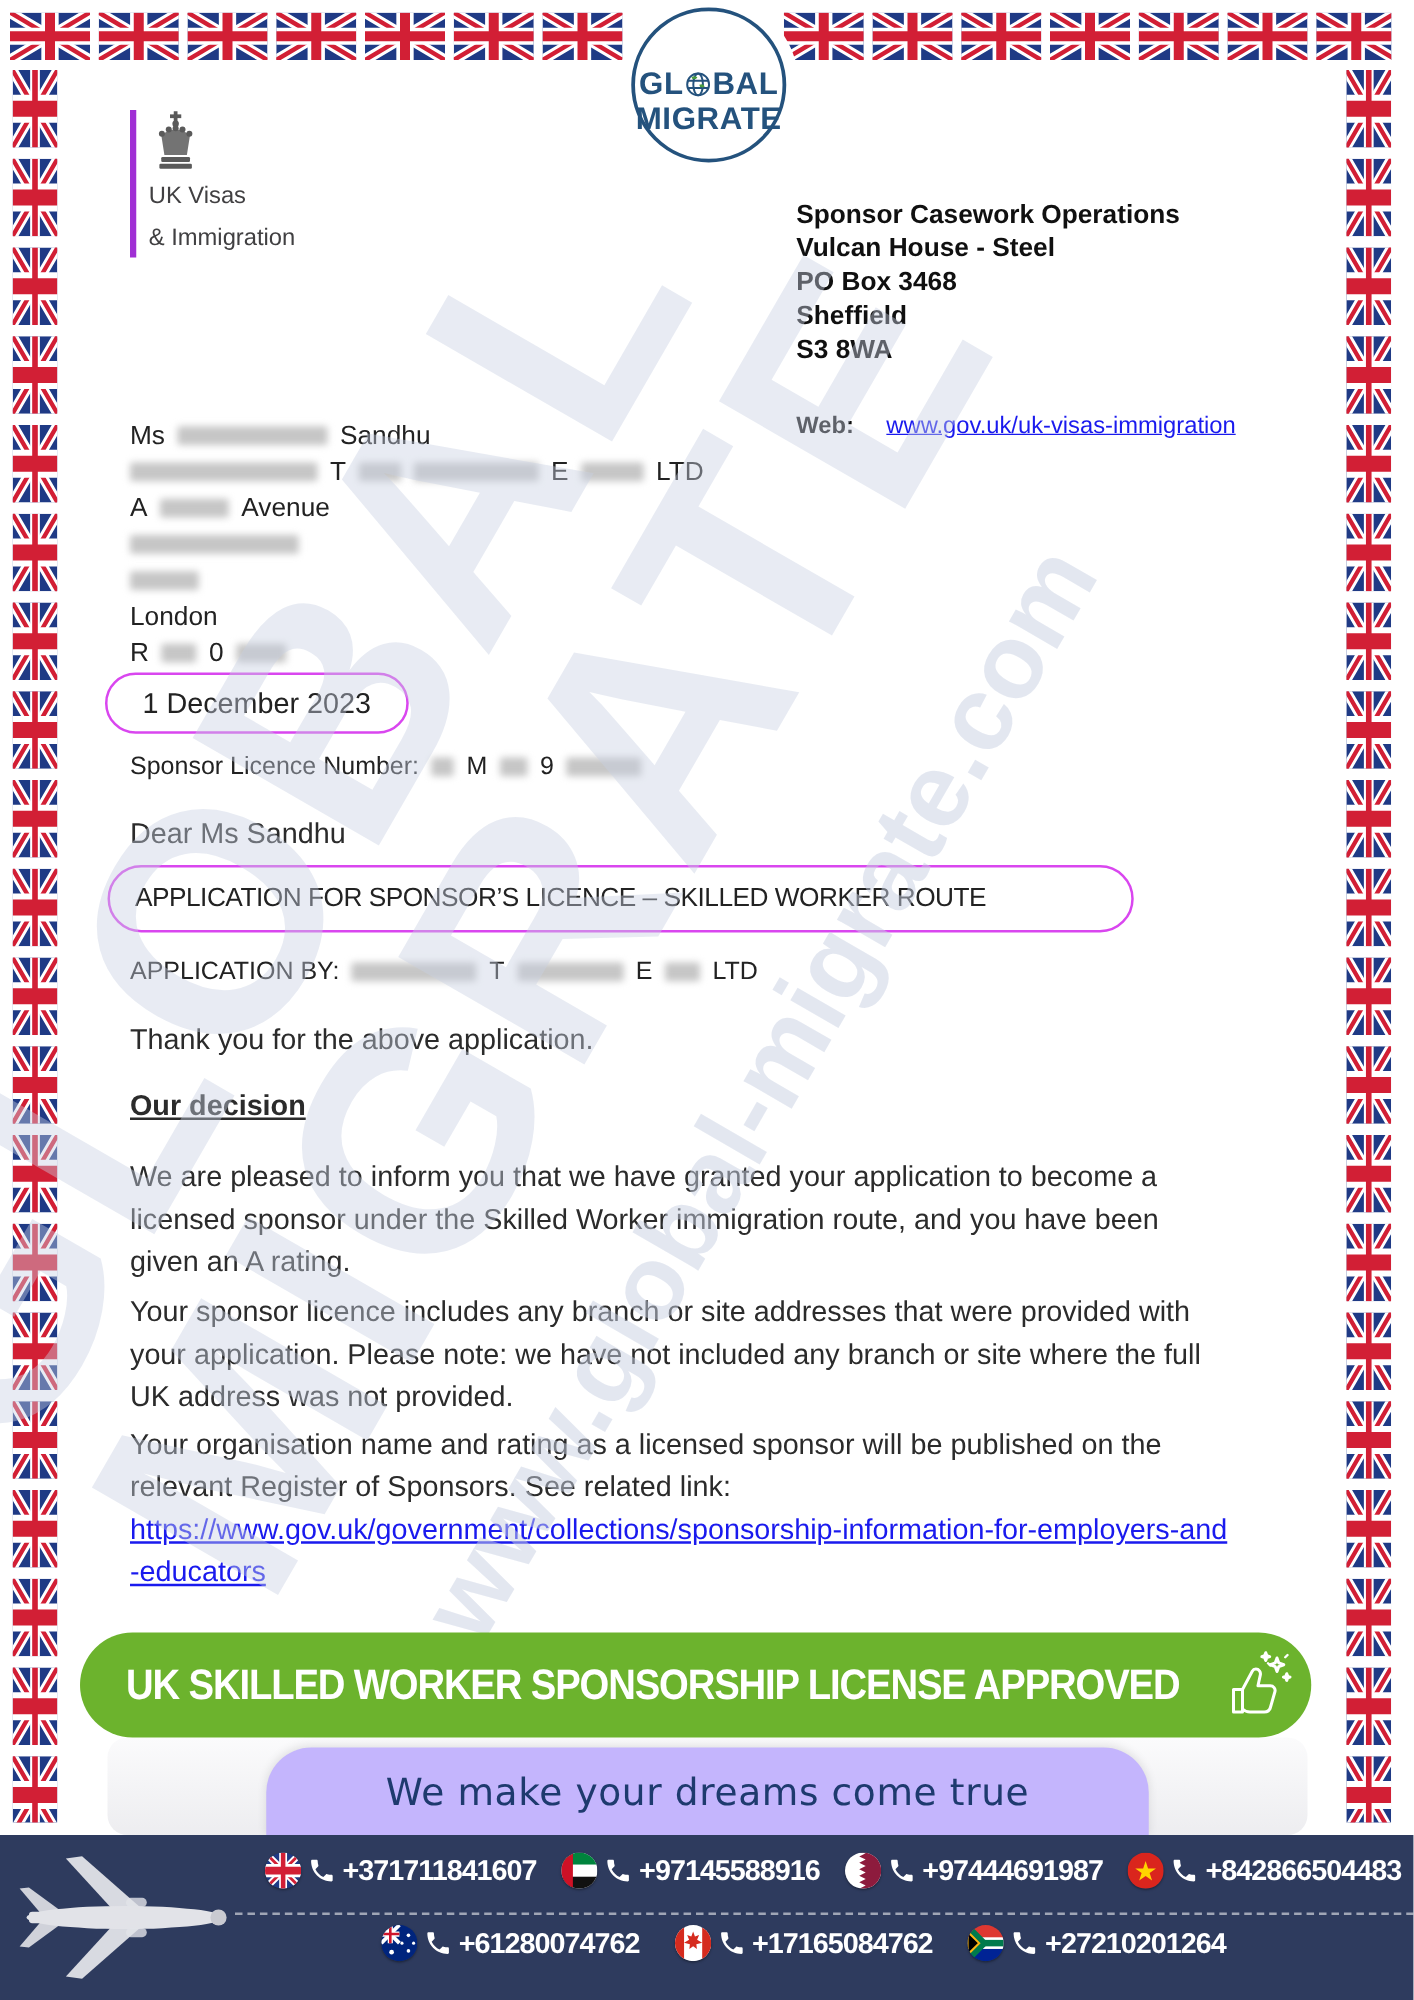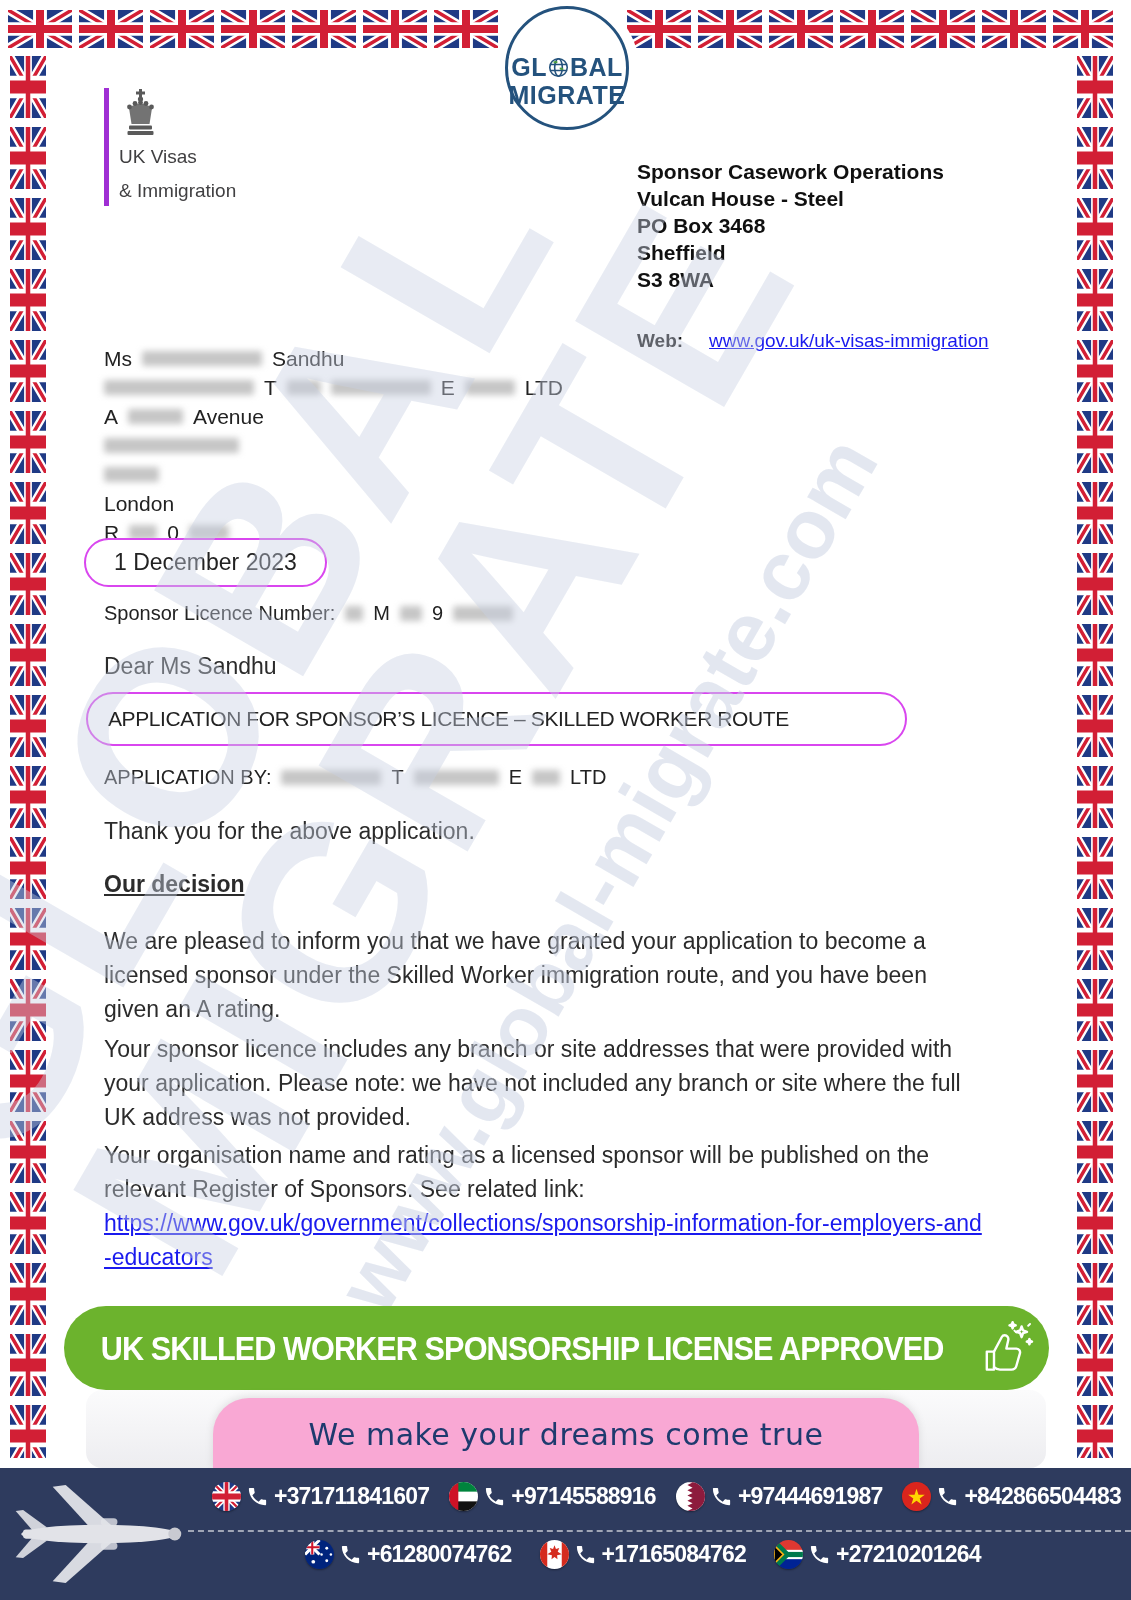--- a/index.html
+++ b/index.html
@@ -35,21 +35,21 @@
   .ukvi-crown{left:120px;top:88px;line-height:0;}
   .ukvi-text{left:119px;top:140px;font-size:19px;color:#414042;line-height:34px;}
 
   
   .sender{left:637px;top:158px;font-weight:bold;font-size:21px;line-height:27px;color:#101010;}
   .webline{left:637px;top:330px;font-size:19px;display:flex;gap:26px;align-items:baseline;}
   .webline b{color:#101010;}
   a.lnk{color:#1a1aee;text-decoration:underline;}
 
   
-  .recipient{left:104px;top:344px;font-size:21px;color:#222;}
+  .recipient{left:104px;top:334px;font-size:21px;color:#222;}
   .addr-line{display:flex;align-items:center;gap:10px;height:29px;}
   .redact{display:inline-block;height:15px;background:#c6c6c6;border-radius:2px;filter:blur(3px);}
 
   
   .pill{border:2px solid #d946ef;border-radius:30px;background:#fff;}
   .datepill{left:84px;top:538px;padding:9px 28px;font-size:23px;color:#222;}
   .segline{display:flex;align-items:center;gap:10px;font-size:20px;color:#222;}
   .licence{left:104px;top:602px;}
   .salutation{left:104px;top:653px;font-size:23px;}
   .subjectpill{left:86px;top:692px;width:777px;padding:13px 20px;font-size:21px;letter-spacing:-.4px;white-space:nowrap;color:#222;}
@@ -62,21 +62,21 @@
 
   
   .banner{left:64px;top:1306px;width:985px;height:84px;border-radius:44px;background:#6cb32d;z-index:5;}
   .banner-text{position:absolute;left:6px;right:74px;top:0;height:84px;display:flex;align-items:center;justify-content:center;
     color:#fff;font-weight:bold;font-size:34px;letter-spacing:-1px;white-space:nowrap;}
   .banner-text>span{display:inline-block;transform:scaleX(.9);}
   .banner-icon{position:absolute;right:14px;top:12px;line-height:0;}
 
   
   .tagline-bg{left:86px;top:1390px;width:960px;height:78px;background:linear-gradient(#fbfbfc,#ededf0);border-radius:16px;z-index:4;}
-  .tagline-card{left:213px;top:1398px;width:706px;height:72px;background:#f9a8d4;border-radius:36px 36px 0 0;
+  .tagline-card{left:213px;top:1398px;width:706px;height:72px;background:#c4b5fd;border-radius:36px 36px 0 0;
     box-shadow:0 -2px 8px rgba(0,0,0,.10);z-index:5;display:flex;align-items:center;justify-content:center;}
   .tagline-card div{font-family:"DejaVu Sans",sans-serif;font-size:30px;color:#1e3a6e;letter-spacing:.5px;}
 
   
   .footer{left:0;top:1468px;width:1131px;height:132px;background:#2e3b5e;z-index:6;}
   .plane{position:absolute;left:12px;top:4px;line-height:0;}
   .dash{position:absolute;left:188px;right:0;top:62px;border-top:2px dashed rgba(255,255,255,.55);}
   .phone-row{position:absolute;display:flex;align-items:center;}
   .row1{left:212px;right:10px;top:14px;justify-content:space-between;}
   .row2{left:305px;top:72px;gap:28px;}

